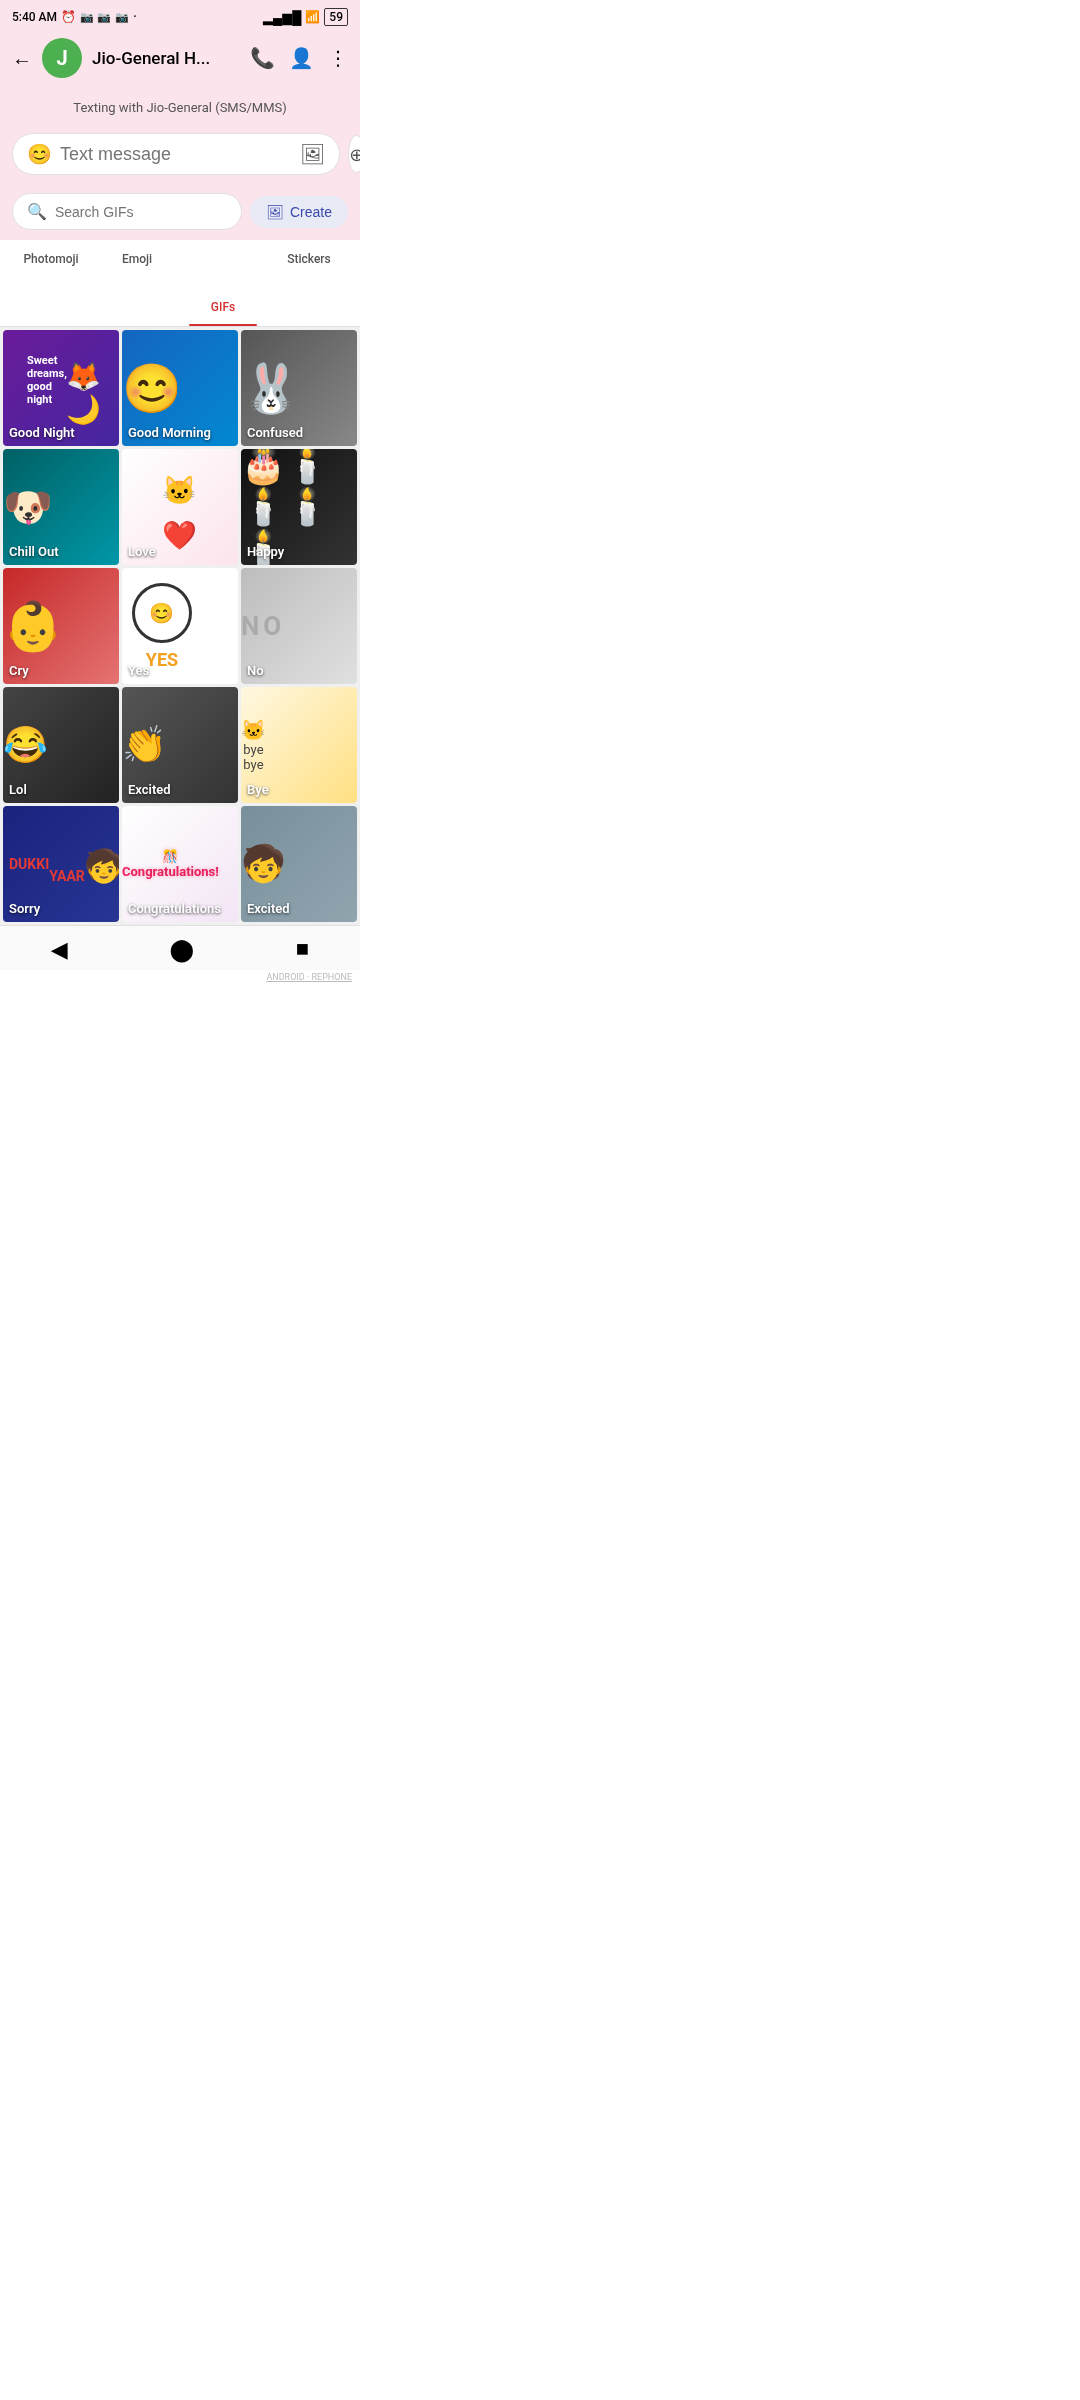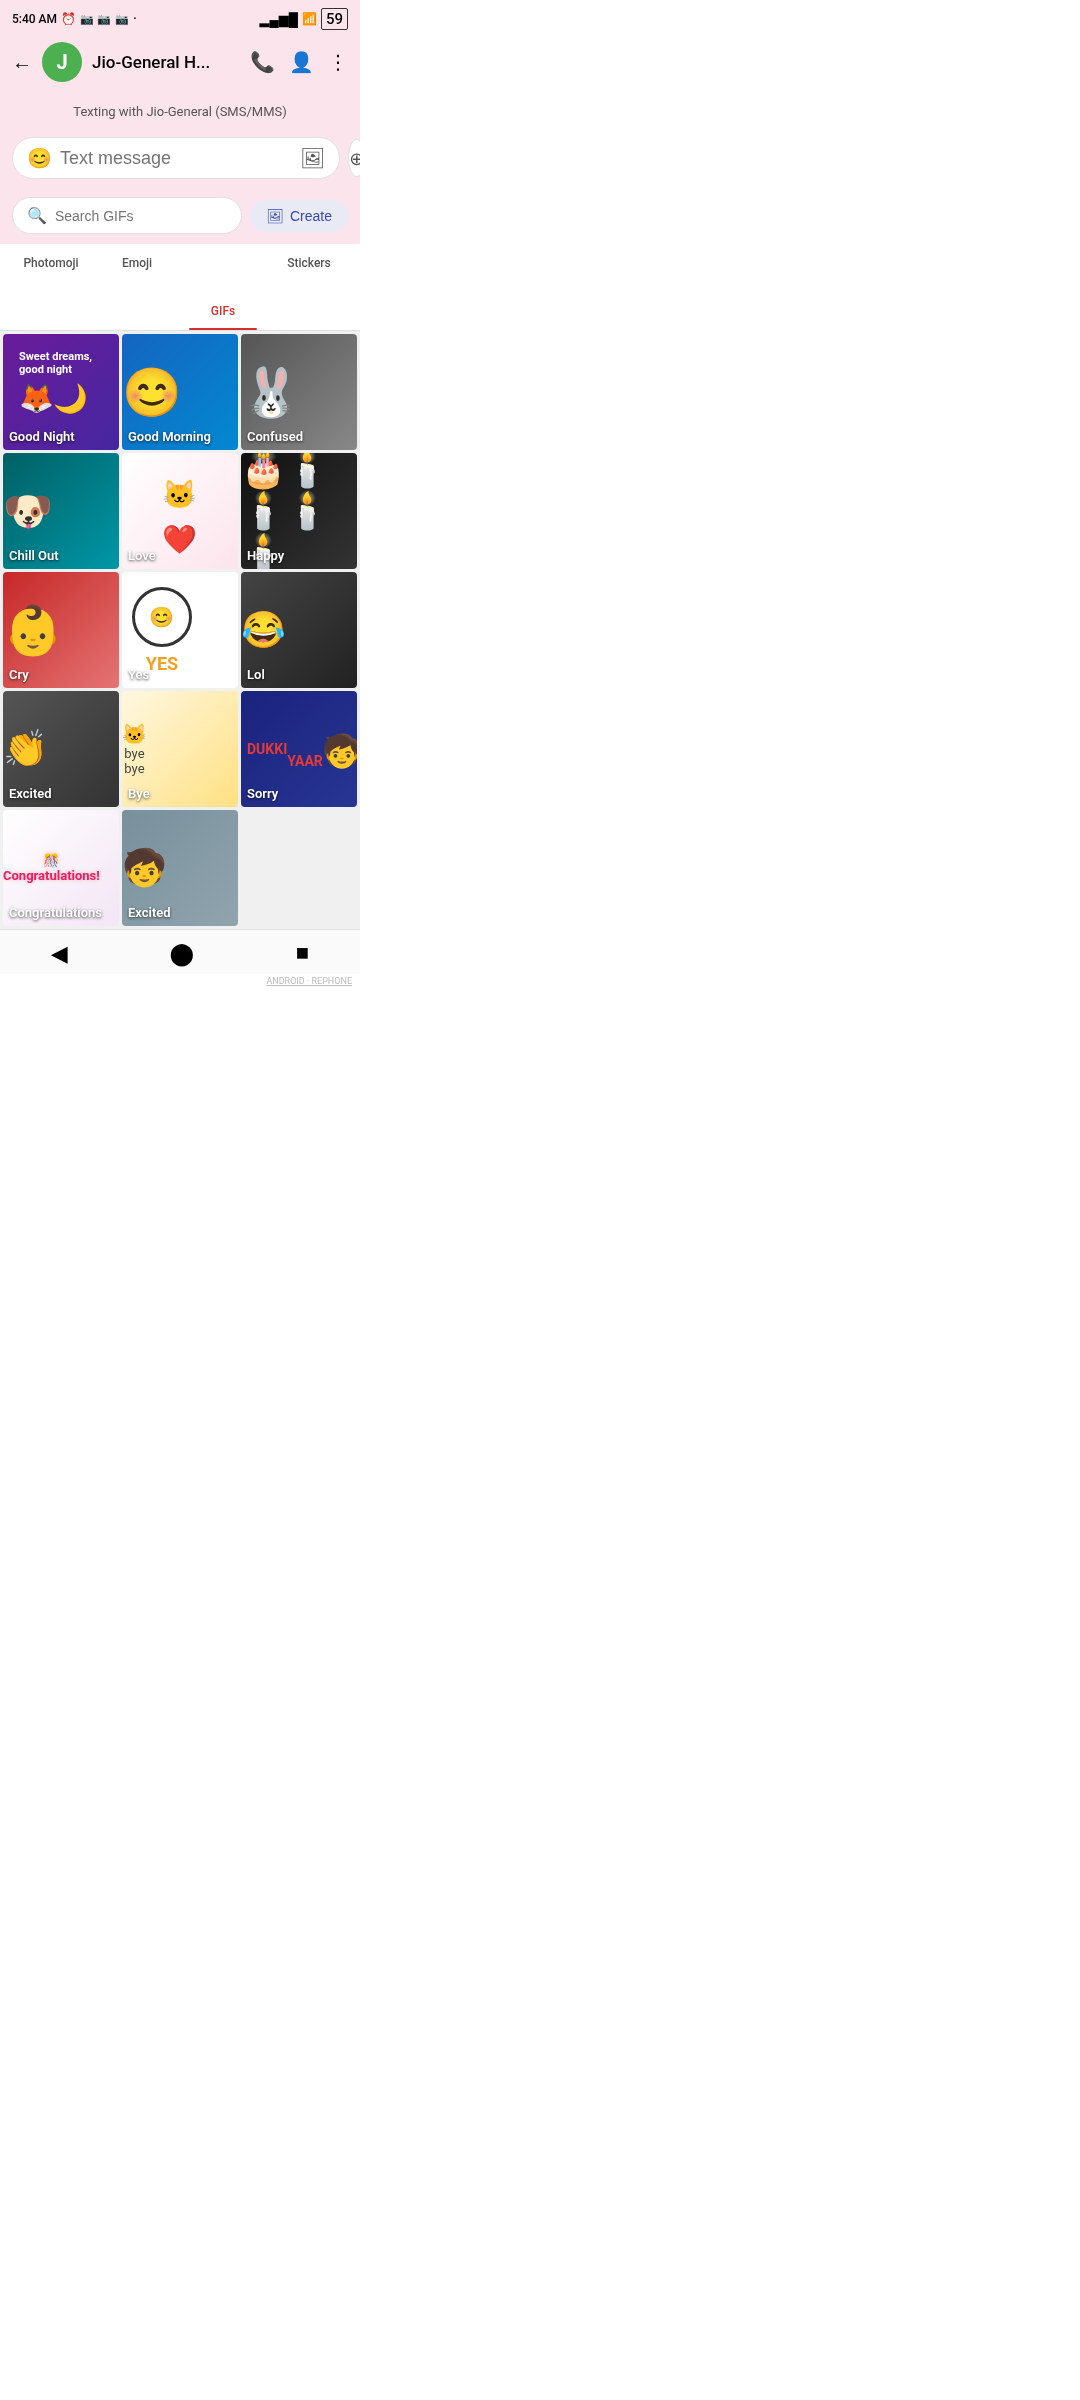--- a/index.html
+++ b/index.html
@@ -240,21 +240,21 @@
     <span>5:40 AM</span>
     <span>⏰</span>
     <span style="font-size:11px;">📷</span>
     <span style="font-size:11px;">📷</span>
     <span style="font-size:11px;">📷</span>
     <span>·</span>
   </div>
   <div class="status-right">
     <span style="font-size:13px;">▂▄▆█</span>
     <span>📶</span>
-    <span style="font-size:15px; border:1px solid #333; border-radius:2px; padding:1px 4px;">59</span>
+    <span style="font-size:12px; border:1px solid #333; border-radius:2px; padding:1px 4px;">59</span>
   </div>
 </div>
 
 <div class="header">
   <span style="font-size:20px; cursor:pointer;">←</span>
   <div class="header-avatar">J</div>
   <span class="header-title">Jio-General H...</span>
   <div class="header-icons">
     <span>📞</span>
     <span>👤</span>
@@ -291,21 +291,21 @@
   <div class="tab">Photomoji</div>
   <div class="tab">Emoji</div>
   <div class="tab active">GIFs</div>
   <div class="tab">Stickers</div>
 </div>
 
 <div class="gif-grid" id="gif-grid">
 
 <div class="gif-item gif-good-night">
       <div style="width:100%;height:100%;display:flex;align-items:stretch;">
-        <div style="display:flex;flex-direction:column;align-items:flex-start;justify-content:flex-start;padding:16px;height:100%;">
+        <div style="display:flex;align-items:flex-start;justify-content:flex-start;padding:24px;height:100%;">
           <div style="color:#fff;font-size:11px;font-weight:bold;">Sweet dreams,<br>good night</div>
           <div style="font-size:28px;margin-top:6px;">🦊🌙</div>
         </div>
       </div>
       <span class="gif-label">Good Night</span>
     </div>
     <div class="gif-item gif-good-morning">
       <div style="width:100%;height:100%;display:flex;align-items:stretch;">
         <div style="display:flex;align-items:center;justify-content:center;height:100%;font-size:48px;">😊</div>
       </div>
@@ -344,20 +344,26 @@
       <span class="gif-label">Cry</span>
     </div>
     <div class="gif-item gif-yes">
       <div style="width:100%;height:100%;display:flex;align-items:stretch;">
         <div class="gif-yes-circle" style="display:flex;flex-direction:column;align-items:center;justify-content:center;height:100%;">
           <div style="width:60px;height:60px;border:3px solid #333;border-radius:50%;display:flex;align-items:center;justify-content:center;font-size:20px;background:white;">😊</div>
           <div style="font-size:18px;font-weight:bold;color:#f4a020;margin-top:6px;">YES</div>
         </div>
       </div>
       <span class="gif-label">Yes</span>
+    </div>
+    <div class="gif-item gif-no">
+      <div style="width:100%;height:100%;display:flex;align-items:stretch;">
+        <div style="display:flex;align-items:center;justify-content:center;height:100%;font-size:26px;font-weight:bold;color:#aaa;letter-spacing:4px;">NO</div>
+      </div>
+      <span class="gif-label">No</span>
     </div>
     <div class="gif-item gif-lol">
       <div style="width:100%;height:100%;display:flex;align-items:stretch;">
         <div style="display:flex;align-items:center;justify-content:center;height:100%;font-size:36px;">😂</div>
       </div>
       <span class="gif-label">Lol</span>
     </div>
     <div class="gif-item gif-excited">
       <div style="width:100%;height:100%;display:flex;align-items:stretch;">
         <div style="display:flex;align-items:center;justify-content:center;height:100%;font-size:36px;">👏</div>

